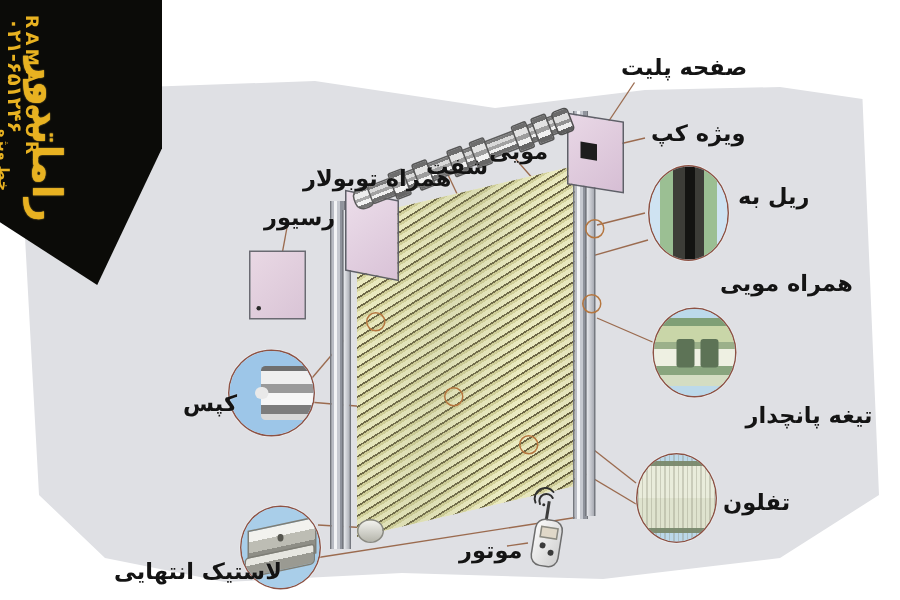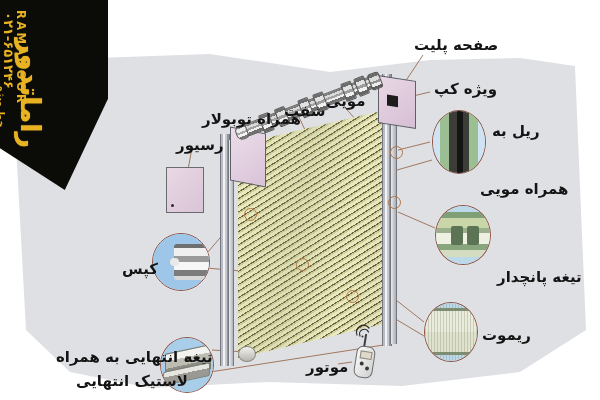--- a/index.html
+++ b/index.html
@@ -404,25 +404,24 @@
 
   <div class="lbl" style="left:202px;top:110px;">همراه توبولار</div>
 
   <div class="lbl" style="left:176px;top:136px;">رسیور</div>
 
   <div class="lbl" style="left:492px;top:122px;">ریل به</div>
   <div class="lbl" style="left:480px;top:136px;margin-top:44px;">همراه مویی</div>
 
   <div class="lbl" style="left:497px;top:228px;margin-top:40px;">تیغه پانچدار</div>
 
-  <div class="lbl" style="left:482px;top:326px;">ریموت</div>
+  <div class="lbl" style="left:482px;top:326px;">تفلون</div>
 
   <div class="lbl" style="left:122px;top:260px;">کپس</div>
 
-  <div class="lbl" style="left:56px;top:348px;">تیغه انتهایی به همراه</div>
   <div class="lbl" style="left:76px;top:372px;">لاستیک انتهایی</div>
 
   <div class="lbl" style="left:306px;top:358px;">موتور</div>
 
   <div class="logo">
     <div class="logo-inner">
       <div class="logo-script">راماتدور</div>
       <div class="logo-brand">RAMADOOR</div>
       <div class="logo-phone">۰۲۱-۶۵۱۲۴۶</div>
       <div class="logo-sub">خط ویژه</div>

